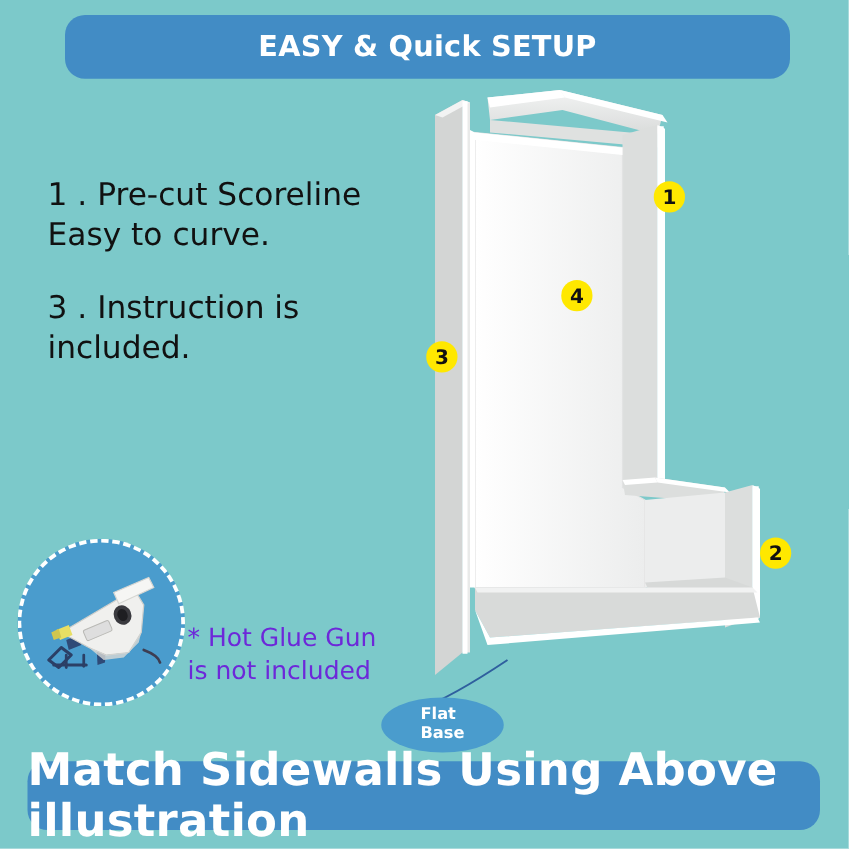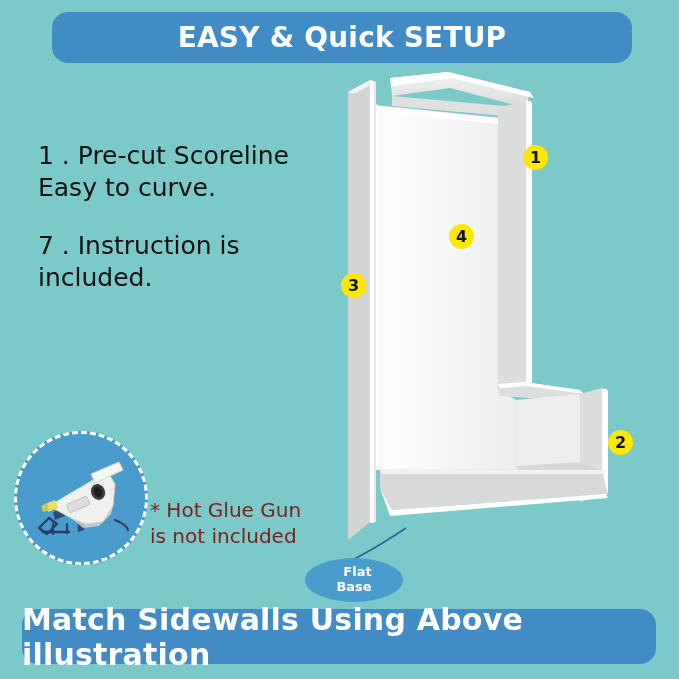--- a/index.html
+++ b/index.html
@@ -32,28 +32,28 @@
     font-family: "DejaVu Sans", sans-serif;
     font-weight: bold;
     letter-spacing: 0.2px;
     box-sizing: border-box;
   }
   #top-banner {
     left: 52px;
     top: 12px;
     width: 580px;
     height: 51px;
-    font-size: 28px;
+    font-size: 23px;
   }
   #bottom-banner {
     left: 22px;
     top: 609px;
     width: 634px;
     height: 55px;
-    font-size: 30px;
+    font-size: 36px;
   }
 
   
   #feature-list {
     position: absolute;
     left: 38px;
     top: 140px;
     width: 290px;
   }
   .feature-item {
@@ -82,21 +82,21 @@
     left: 10px;
     top: 10px;
     width: 112px;
     height: 112px;
   }
   #glue-note {
     position: absolute;
     left: 150px;
     top: 497px;
     width: 200px;
-    color: #7f1d1d;
+    color: #6d28d9;
     font-family: "DejaVu Sans", sans-serif;
     font-size: 20px;
     line-height: 1.3;
     white-space: pre-line;
   }
 
   
   #illustration {
     position: absolute;
     left: 330px;
@@ -136,21 +136,21 @@
     border-radius: 50%;
     background: #4a9ccd;
     color: #ffffff;
     font-family: "DejaVu Sans", sans-serif;
     font-size: 13px;
     font-weight: bold;
     line-height: 1.15;
     display: flex;
     align-items: center;
     justify-content: center;
-    text-align: right;
+    text-align: left;
     white-space: pre-line;
   }
   #leader-line {
     position: absolute;
     left: 330px;
     top: 520px;
     width: 130px;
     height: 70px;
     pointer-events: none;
   }
@@ -160,21 +160,21 @@
 
 <div id="stage">
 
   <div id="top-banner" class="banner">
     <span>EASY &amp; Quick SETUP</span>
   </div>
 
   <div id="feature-list">
     <div class="feature-item">1 . Pre-cut Scoreline
 Easy to curve.</div>
-    <div class="feature-item">7 . Instruction is
+    <div class="feature-item">3 . Instruction is
 included.</div>
   </div>
 
   <div id="glue-circle">
     <svg id="glue-gun-svg" viewBox="0 0 112 112">
 
       <path d="M88 76 C96 79 100 82 101 86" stroke="#3d3d52" stroke-width="2.2" fill="none" stroke-linecap="round"></path>
 
       <path d="M12 84 L22 74 L30 80 L20 90 Z" fill="none" stroke="#2b3f66" stroke-width="2.4" stroke-linejoin="round"></path>
       <path d="M16 88 L42 88" stroke="#2b3f66" stroke-width="2.4" stroke-linecap="round"></path>

